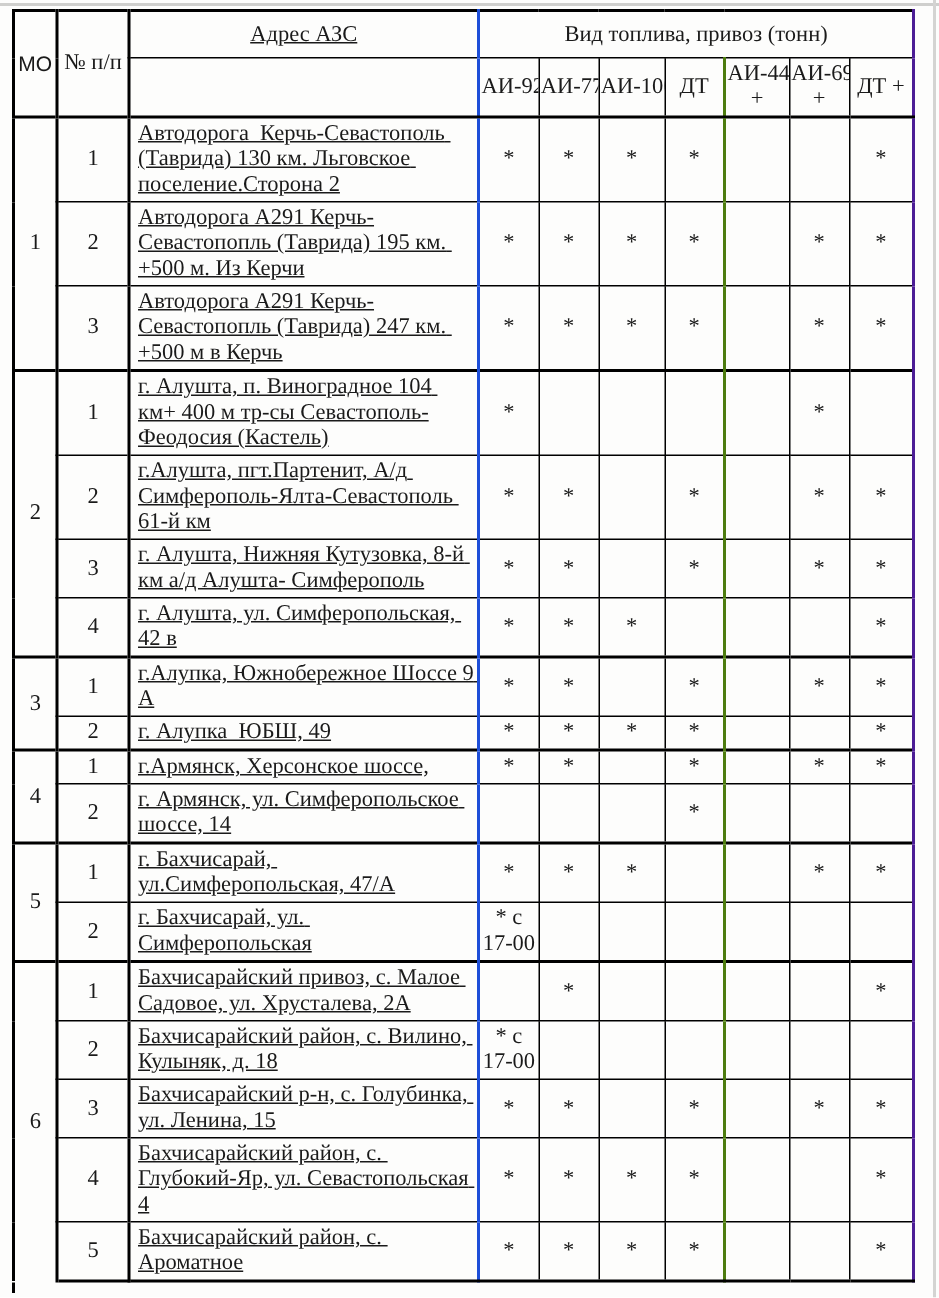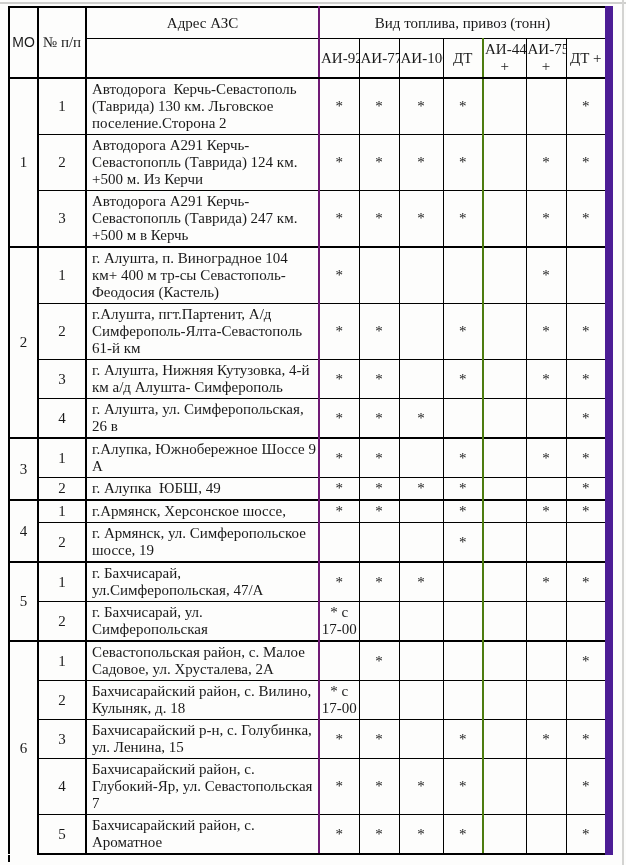--- a/index.html
+++ b/index.html
@@ -49,23 +49,23 @@
     text-align: center;
     font-weight: normal;
     font-size: 15px;
     line-height: 17px;
     padding: 2px 1px;
     overflow: hidden;
   }
   
   .c-mo        { border-left: 2px solid #000; border-right: 2px solid #000; }
   .c-num       { border-right: 2px solid #000; border-radius: 13px; }
-  .c-addr      { border-right: 2px solid #701a75; }
+  .c-addr      { border-right: 2px solid #1d4ed8; text-decoration: underline; }
   .c-f4        { border-right: 2px solid #4d7c0f; } 
-  .c-f7        { border-right: 8px solid #4c1d95; }
+  .c-f7        { border-right: 2px solid #4c1d95; }
   
   tr.h1 td { height: 26px; }
   tr.h2 td { height: 32px; }
   .hdr-mo { font-family: "Liberation Sans", sans-serif; font-size: 14px; }
   .hdr-fuelgroup { border-bottom: 1px solid #000; }
   tr.h2 td { border-top: 1px solid #000; border-bottom: 2px solid #000; }
   
   td.addr {
     text-align: left;
     padding: 2px 2px 2px 5px;
@@ -111,40 +111,40 @@
           <td class="c-addr hdr-fuelgroup">Адрес АЗС</td>
           <td class="c-f7 hdr-fuelgroup" colspan="7">Вид топлива, привоз (тонн)</td>
         </tr>
         <tr class="h2" id="fuel-header-row">
           <td class="c-addr"></td>
         <td>АИ-92</td>
             <td>АИ-77</td>
             <td>АИ-100</td>
             <td class="c-f4">ДТ</td>
             <td>АИ-44 +</td>
-            <td>АИ-75 +</td>
+            <td>АИ-69 +</td>
             <td class="c-f7">ДТ +</td>
           </tr>
       </thead>
       <tbody id="table-body">
           <tr class="group-first">
             <td class="c-mo" rowspan="3">1</td>
             <td class="c-num">1</td>
             <td class="c-addr addr">Автодорога  Керчь-Севастополь (Таврида) 130 км. Льговское поселение.Сторона 2</td>
             <td>*</td>
             <td>*</td>
             <td>*</td>
             <td class="c-f4">*</td>
             <td></td>
             <td></td>
             <td class="c-f7">*</td>
           </tr>
           <tr>
             <td class="c-num">2</td>
-            <td class="c-addr addr">Автодорога А291 Керчь-Севастопопль (Таврида) 124 км. +500 м. Из Керчи</td>
+            <td class="c-addr addr">Автодорога А291 Керчь-Севастопопль (Таврида) 195 км. +500 м. Из Керчи</td>
             <td>*</td>
             <td>*</td>
             <td>*</td>
             <td class="c-f4">*</td>
             <td></td>
             <td>*</td>
             <td class="c-f7">*</td>
           </tr>
           <tr>
             <td class="c-num">3</td>
@@ -175,32 +175,32 @@
             <td>*</td>
             <td>*</td>
             <td></td>
             <td class="c-f4">*</td>
             <td></td>
             <td>*</td>
             <td class="c-f7">*</td>
           </tr>
           <tr>
             <td class="c-num">3</td>
-            <td class="c-addr addr">г. Алушта, Нижняя Кутузовка, 4-й км а/д Алушта- Симферополь</td>
+            <td class="c-addr addr">г. Алушта, Нижняя Кутузовка, 8-й км а/д Алушта- Симферополь</td>
             <td>*</td>
             <td>*</td>
             <td></td>
             <td class="c-f4">*</td>
             <td></td>
             <td>*</td>
             <td class="c-f7">*</td>
           </tr>
           <tr>
             <td class="c-num">4</td>
-            <td class="c-addr addr">г. Алушта, ул. Симферопольская, 26 в</td>
+            <td class="c-addr addr">г. Алушта, ул. Симферопольская, 42 в</td>
             <td>*</td>
             <td>*</td>
             <td>*</td>
             <td class="c-f4"></td>
             <td></td>
             <td></td>
             <td class="c-f7">*</td>
           </tr>
           <tr class="group-first">
             <td class="c-mo" rowspan="2">3</td>
@@ -232,21 +232,21 @@
             <td>*</td>
             <td>*</td>
             <td></td>
             <td class="c-f4">*</td>
             <td></td>
             <td>*</td>
             <td class="c-f7">*</td>
           </tr>
           <tr>
             <td class="c-num">2</td>
-            <td class="c-addr addr">г. Армянск, ул. Симферопольское шоссе, 19</td>
+            <td class="c-addr addr">г. Армянск, ул. Симферопольское шоссе, 14</td>
             <td></td>
             <td></td>
             <td></td>
             <td class="c-f4">*</td>
             <td></td>
             <td></td>
             <td class="c-f7"></td>
           </tr>
           <tr class="group-first">
             <td class="c-mo" rowspan="2">5</td>
@@ -267,21 +267,21 @@
             <td></td>
             <td></td>
             <td class="c-f4"></td>
             <td></td>
             <td></td>
             <td class="c-f7"></td>
           </tr>
           <tr class="group-first">
             <td class="c-mo mo-open" rowspan="5">6</td>
             <td class="c-num">1</td>
-            <td class="c-addr addr">Севастопольская район, с. Малое Садовое, ул. Хрусталева, 2А</td>
+            <td class="c-addr addr">Бахчисарайский привоз, с. Малое Садовое, ул. Хрусталева, 2А</td>
             <td></td>
             <td>*</td>
             <td></td>
             <td class="c-f4"></td>
             <td></td>
             <td></td>
             <td class="c-f7">*</td>
           </tr>
           <tr>
             <td class="c-num">2</td>
@@ -300,21 +300,21 @@
             <td>*</td>
             <td>*</td>
             <td></td>
             <td class="c-f4">*</td>
             <td></td>
             <td>*</td>
             <td class="c-f7">*</td>
           </tr>
           <tr>
             <td class="c-num">4</td>
-            <td class="c-addr addr">Бахчисарайский район, с. Глубокий-Яр, ул. Севастопольская 7</td>
+            <td class="c-addr addr">Бахчисарайский район, с. Глубокий-Яр, ул. Севастопольская 4</td>
             <td>*</td>
             <td>*</td>
             <td>*</td>
             <td class="c-f4">*</td>
             <td></td>
             <td></td>
             <td class="c-f7">*</td>
           </tr>
           <tr class="last-row">
             <td class="c-num">5</td>

